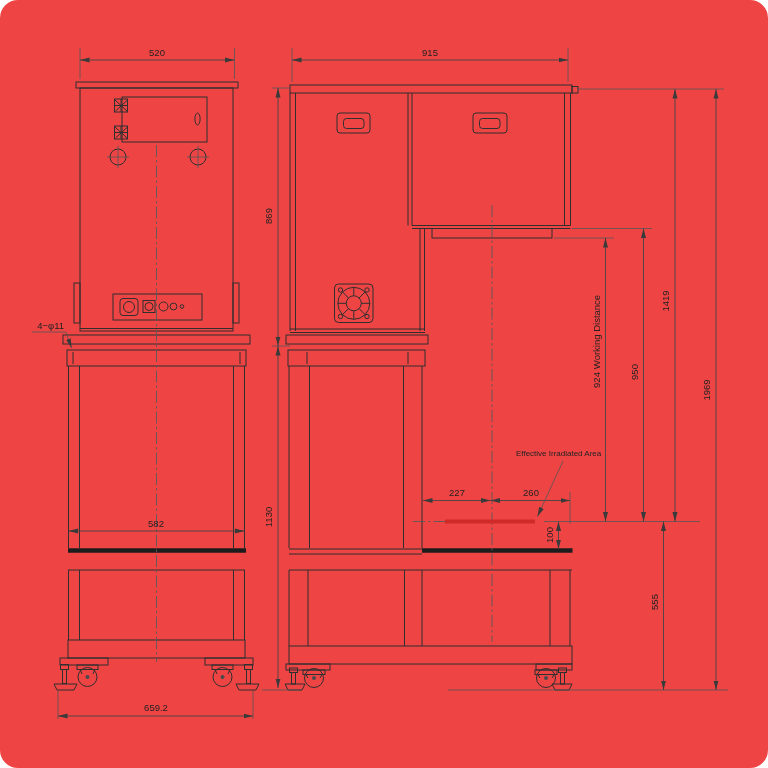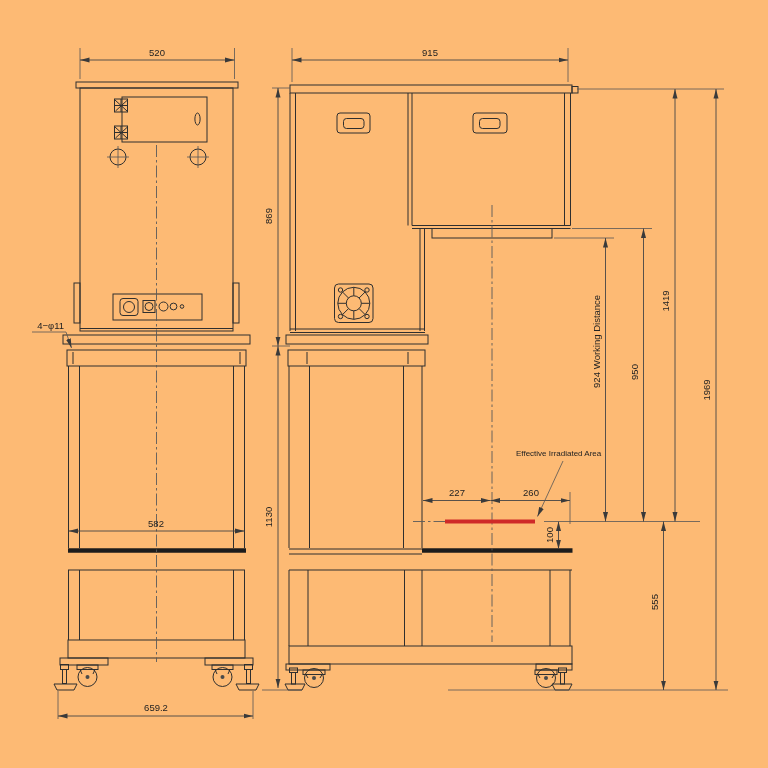--- a/index.html
+++ b/index.html
@@ -1,17 +1,17 @@
 <!DOCTYPE html>
 <html><head>
 <meta charset="utf-8">
 <style>
   html,body{margin:0;padding:0;background:#ffffff;}
-  .canvas{position:relative;width:768px;height:768px;background:#fdba74;overflow:hidden;
-          font-family:"Liberation Sans", sans-serif;}
+  .canvas{position:relative;width:768px;height:768px;background:#ef4444;overflow:hidden;
+          font-family:"Liberation Sans", sans-serif;border-radius:18px;}
   svg text{font-family:"Liberation Sans", sans-serif;font-size:9.5px;fill:#222;}
   svg .sm{font-size:8px;}
   svg .o{stroke:#2f2f2f;stroke-width:1;fill:none;}
   svg .thick{stroke:#1c1c1c;stroke-width:4.5;fill:none;}
   svg .d{stroke:#454545;stroke-width:0.9;fill:none;}
   svg .e{stroke:#565656;stroke-width:0.8;fill:none;}
   svg .cl{stroke:#5a5a5a;stroke-width:0.9;fill:none;stroke-dasharray:12 3 2.5 3;}
   svg .dk{fill:#4a4a4a;}
 </style>
 </head>

